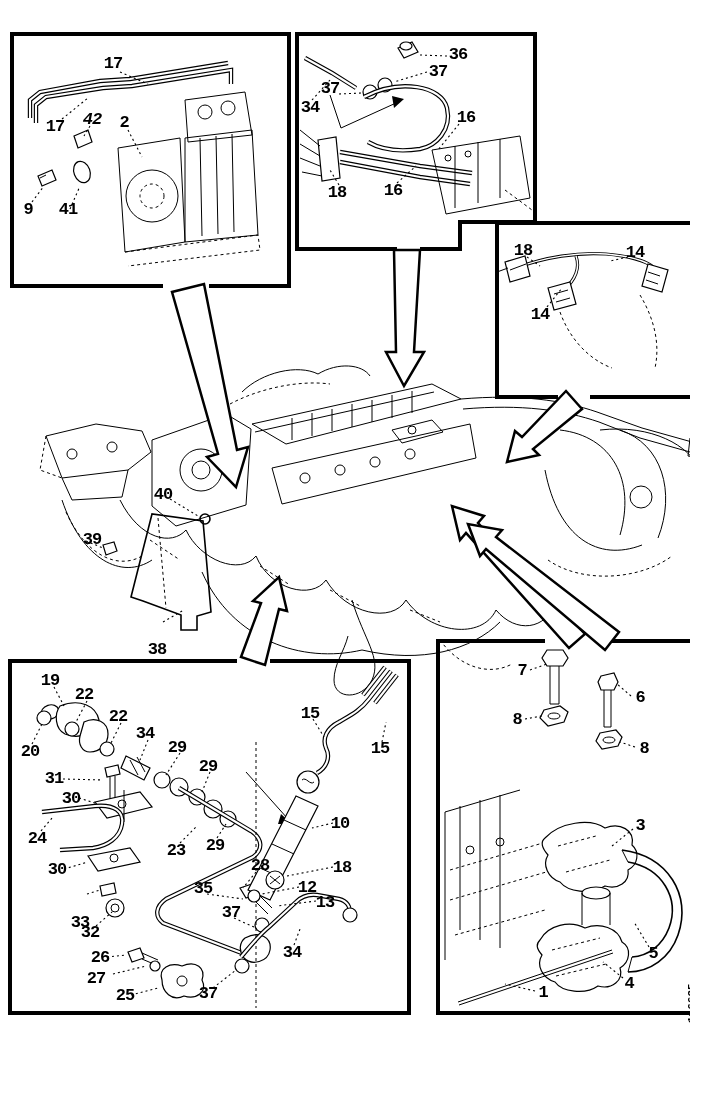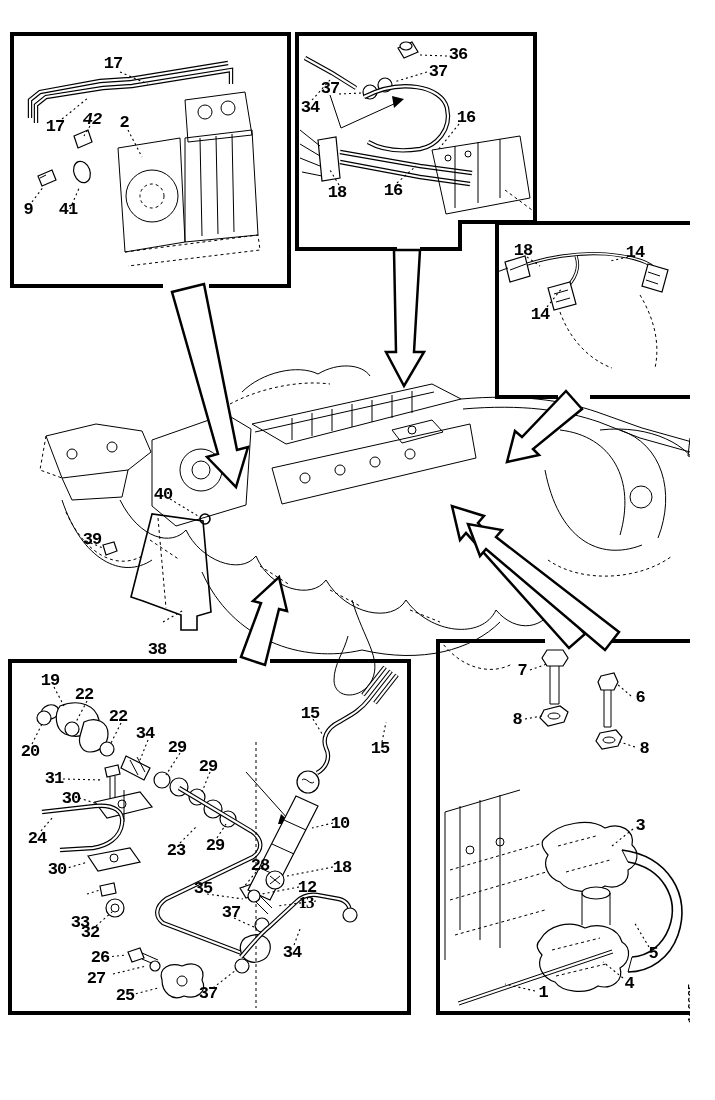--- a/index.html
+++ b/index.html
@@ -302,21 +302,21 @@
     <div class="callout" style="left: 100px; top: 957px;">26</div>
     <div class="callout" style="left: 96px; top: 978px;">27</div>
     <div class="callout" style="left: 125px; top: 995px;">25</div>
     <div class="callout" style="left: 208px; top: 993px;">37</div>
     <div class="callout" style="left: 310px; top: 713px;">15</div>
     <div class="callout" style="left: 380px; top: 748px;">15</div>
     <div class="callout" style="left: 340px; top: 823px;">10</div>
     <div class="callout" style="left: 260px; top: 865px;">28</div>
     <div class="callout" style="left: 342px; top: 867px;">18</div>
     <div class="callout" style="left: 307px; top: 887px;">12</div>
-    <div class="callout" style="left: 306px; top: 902px; font-family: Liberation Serif, serif;">13</div>
+    <div class="callout" style="left: 325px; top: 902px;">13</div>
     <div class="callout" style="left: 292px; top: 952px;">34</div>
     <div class="callout" style="left: 522px; top: 670px;">7</div>
     <div class="callout" style="left: 517px; top: 719px;">8</div>
     <div class="callout" style="left: 640px; top: 697px;">6</div>
     <div class="callout" style="left: 644px; top: 748px;">8</div>
     <div class="callout" style="left: 640px; top: 825px;">3</div>
     <div class="callout" style="left: 653px; top: 953px;">5</div>
     <div class="callout" style="left: 629px; top: 983px;">4</div>
     <div class="callout" style="left: 543px; top: 992px;">1</div>
 

